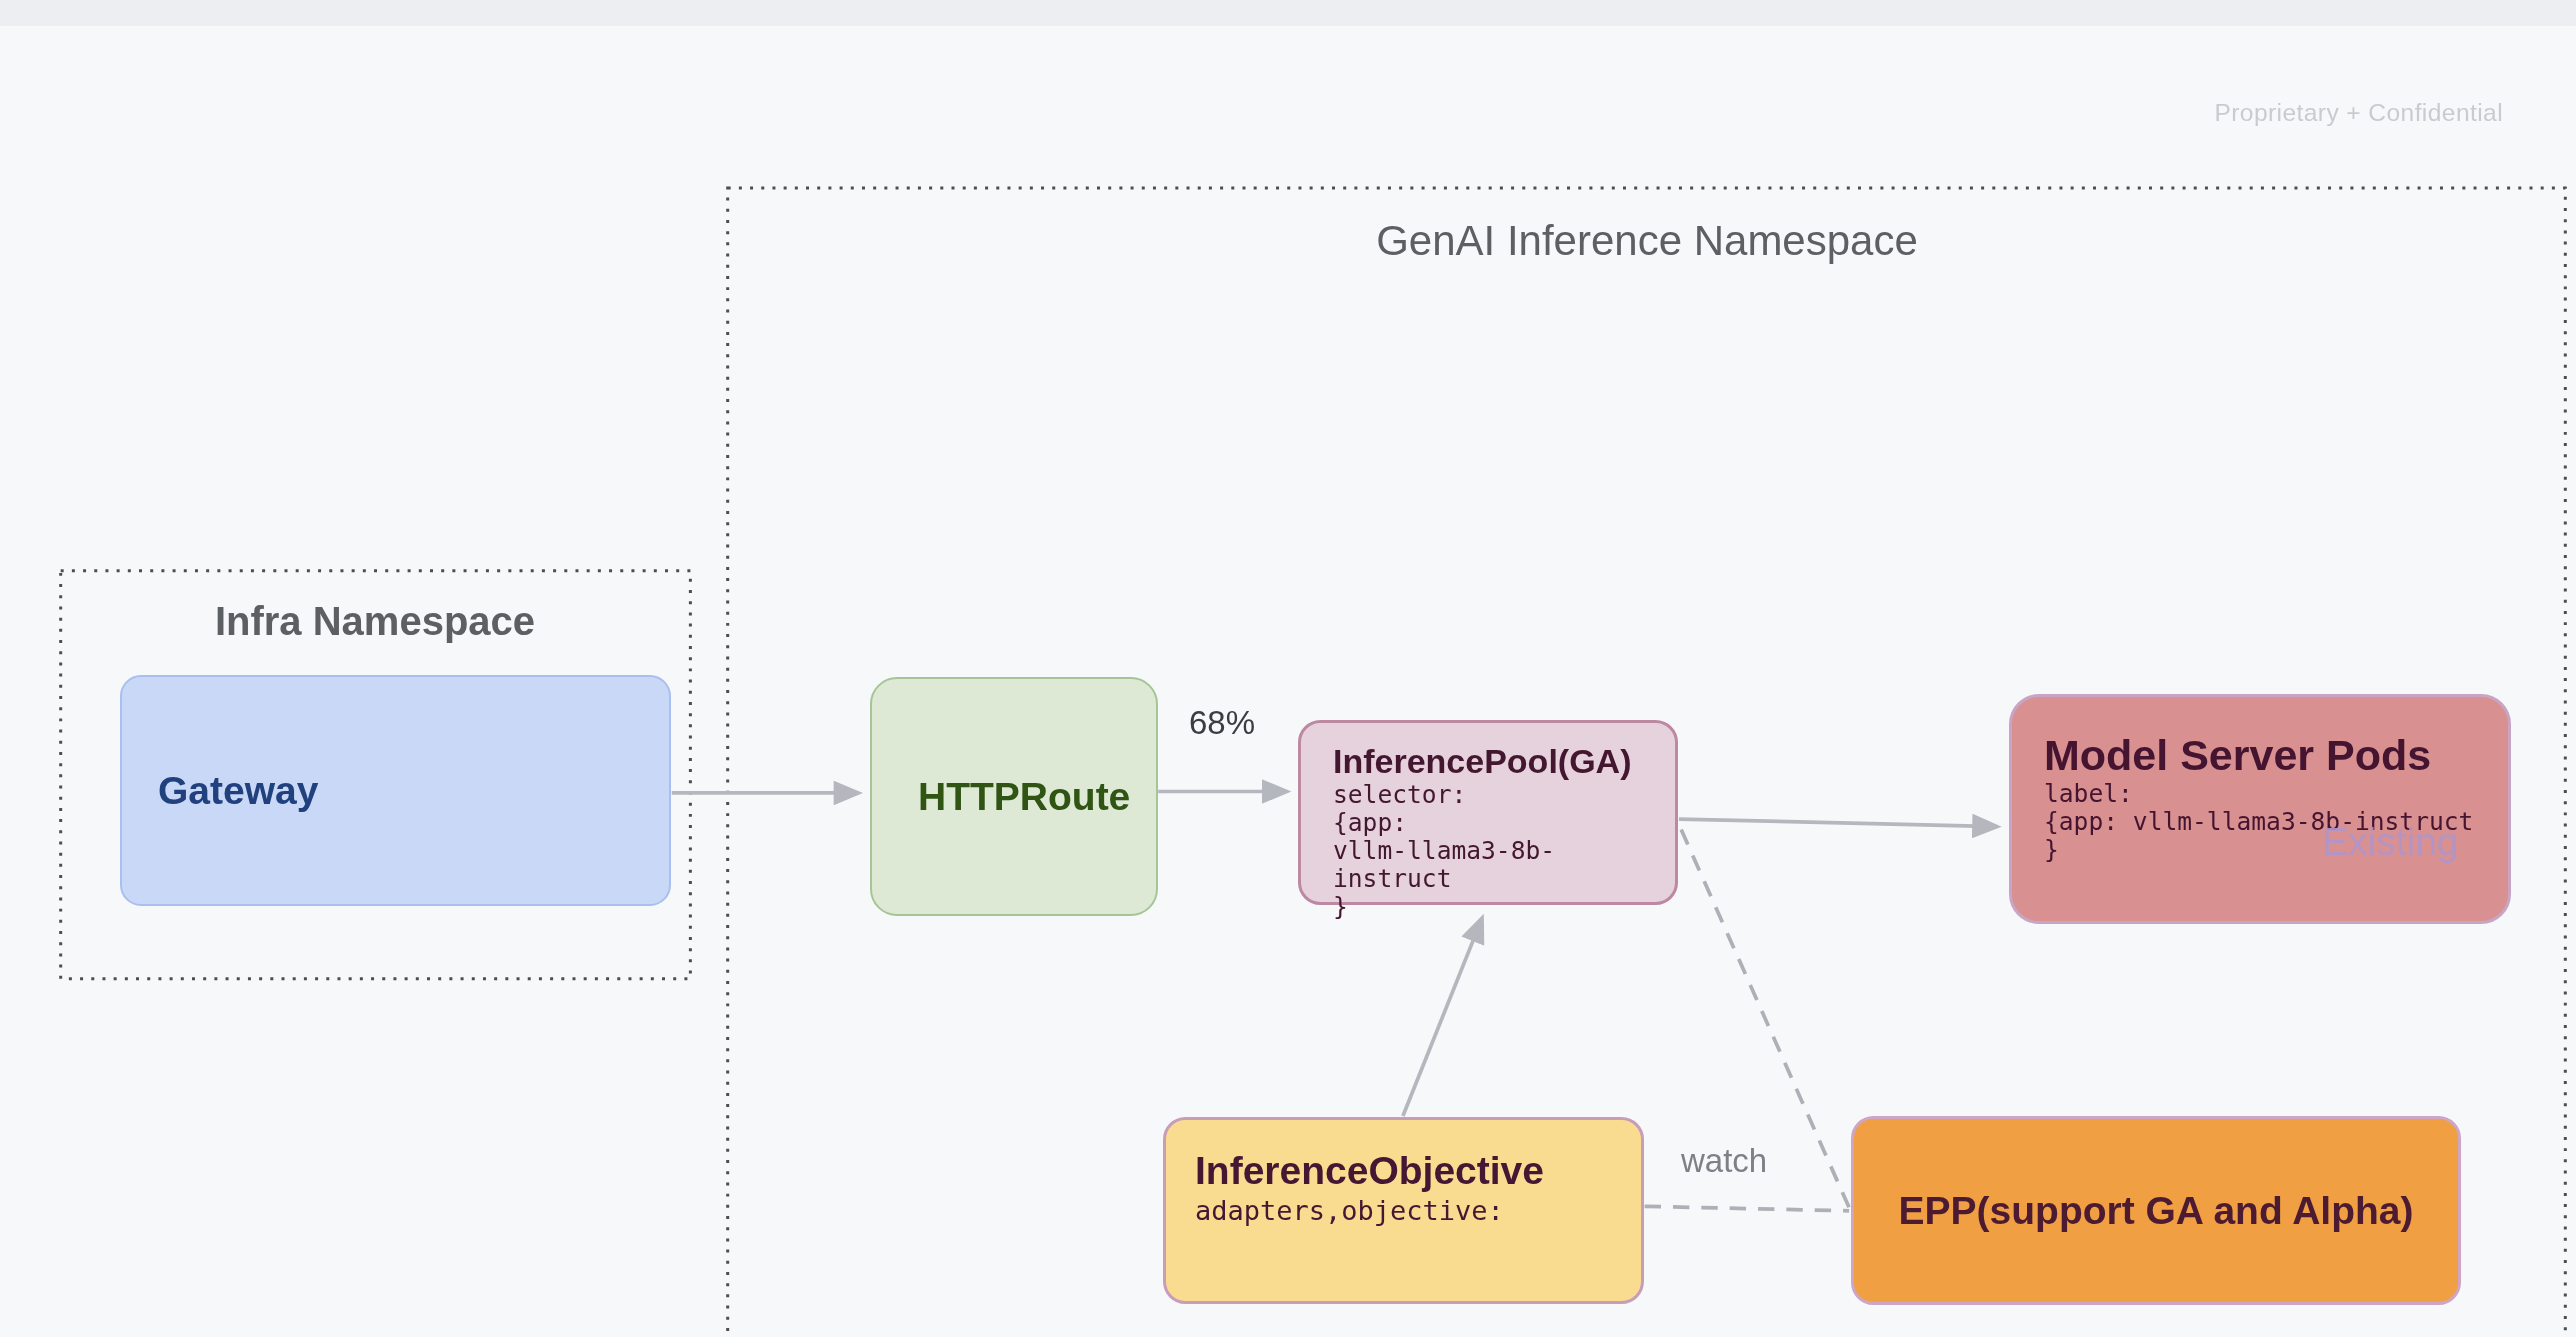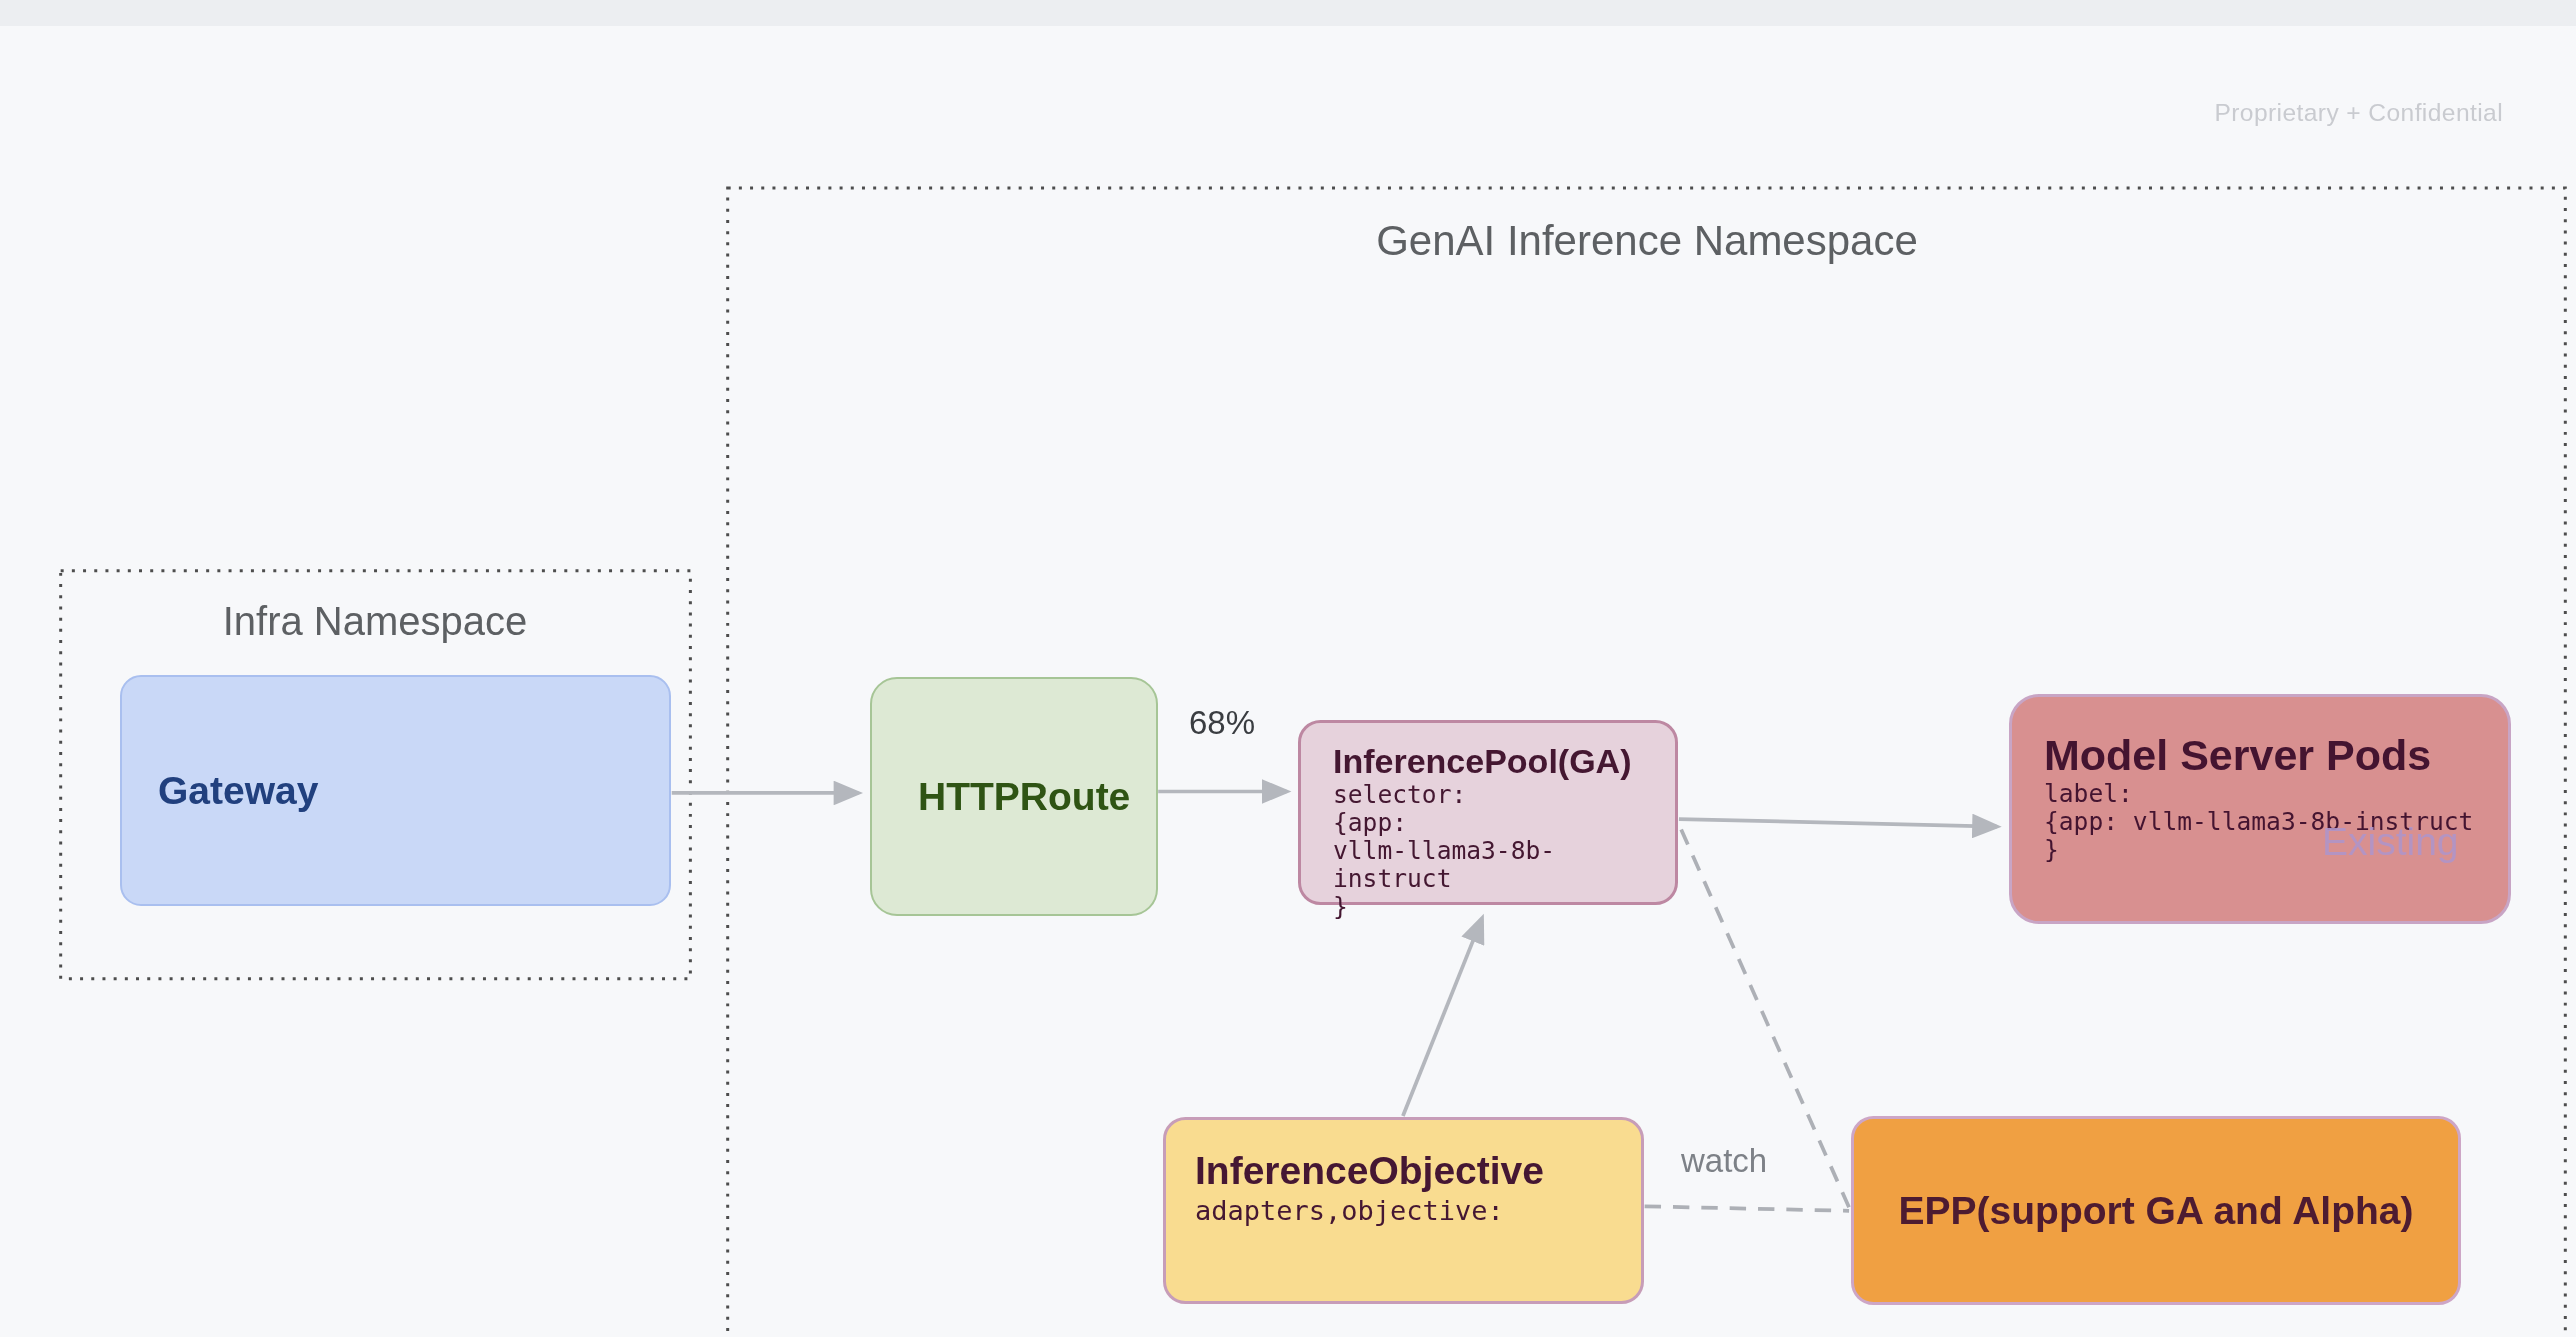--- a/index.html
+++ b/index.html
@@ -82,21 +82,21 @@
     <line class="conn" x1="1552" y1="1026" x2="1724" y2="1026" marker-end="url(#arrowhead)"></line>
     <line class="conn" x1="2250" y1="1063" x2="2676" y2="1073" marker-end="url(#arrowhead)"></line>
     <line class="conn" x1="1880" y1="1461" x2="1986" y2="1196" marker-end="url(#arrowhead)"></line>
 
     <line class="conn-dashed" x1="2253" y1="1077" x2="2480" y2="1588"></line>
     <line class="conn-dashed" x1="2204" y1="1582" x2="2478" y2="1588"></line>
   </svg>
 
   <div id="watermark" class="abs" style="color: rgb(201, 203, 208);">Proprietary + Confidential</div>
 
-  <div id="infra-title" class="abs ns-title" style="color: rgb(93, 96, 99);">Infra Namespace</div>
+  <div id="infra-title" class="abs ns-title" style="color: rgb(93, 96, 99); font-weight: bold;">Infra Namespace</div>
   <div id="genai-title" class="abs ns-title" style="color: rgb(93, 96, 99);">GenAI Inference Namespace</div>
 
   <div id="httproute" class="abs node" style="background-color: rgb(221, 233, 212); border-color: rgb(166, 197, 150); color: rgb(47, 84, 20);">
     <div class="node-title">HTTPRoute</div>
   </div>
 
   <div id="gateway" class="abs node" style="background-color: rgb(201, 216, 247); border-color: rgb(169, 191, 239); color: rgb(33, 64, 126);">
     <div class="node-title">Gateway</div>
   </div>
 

